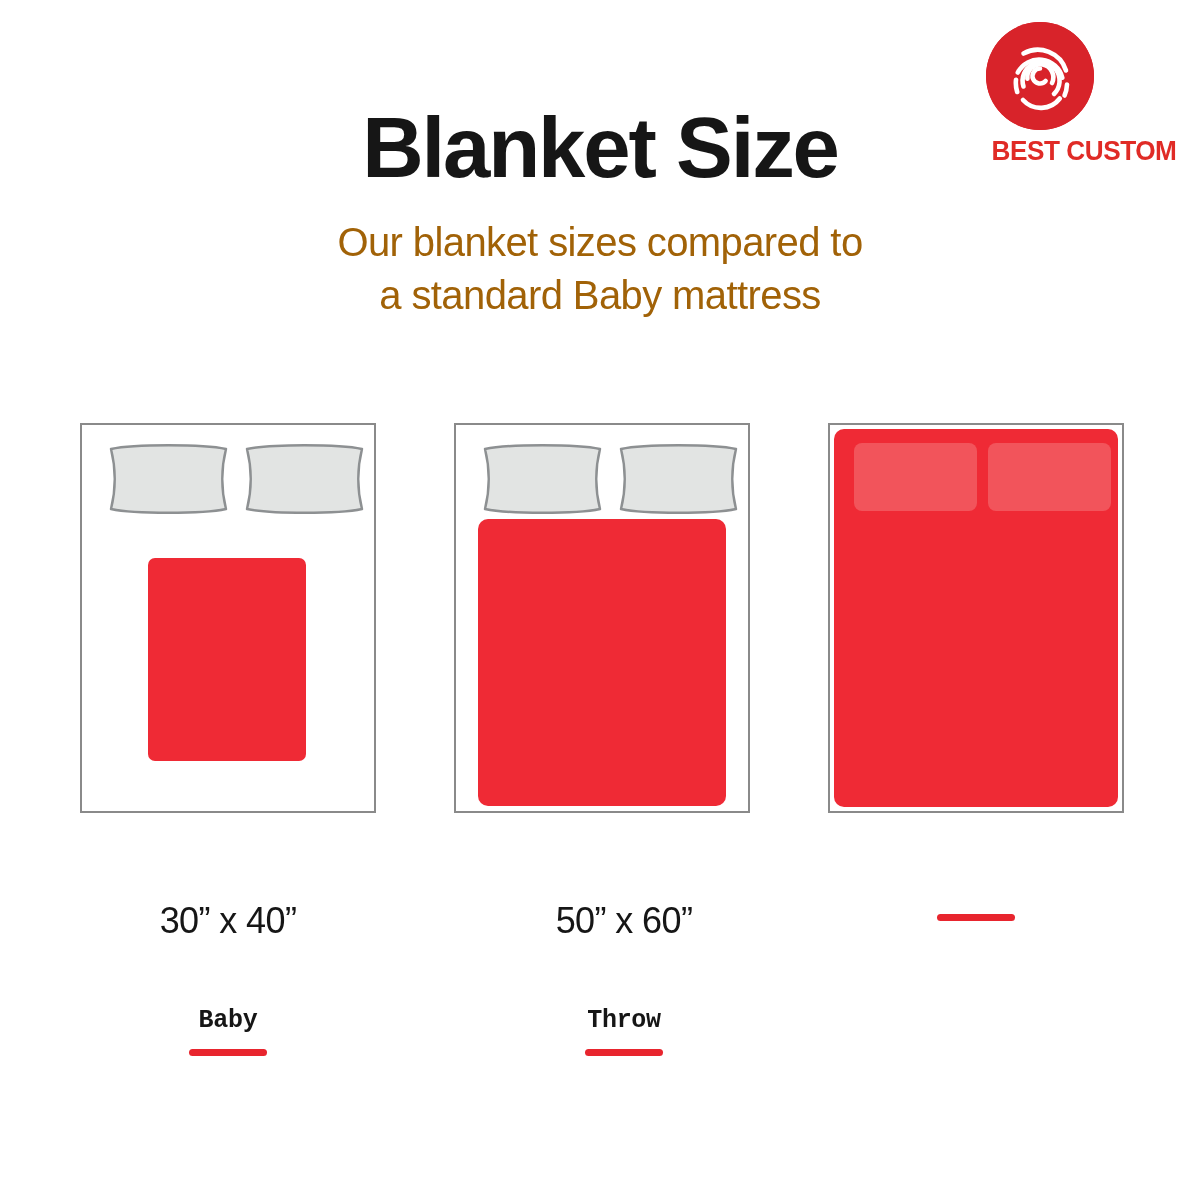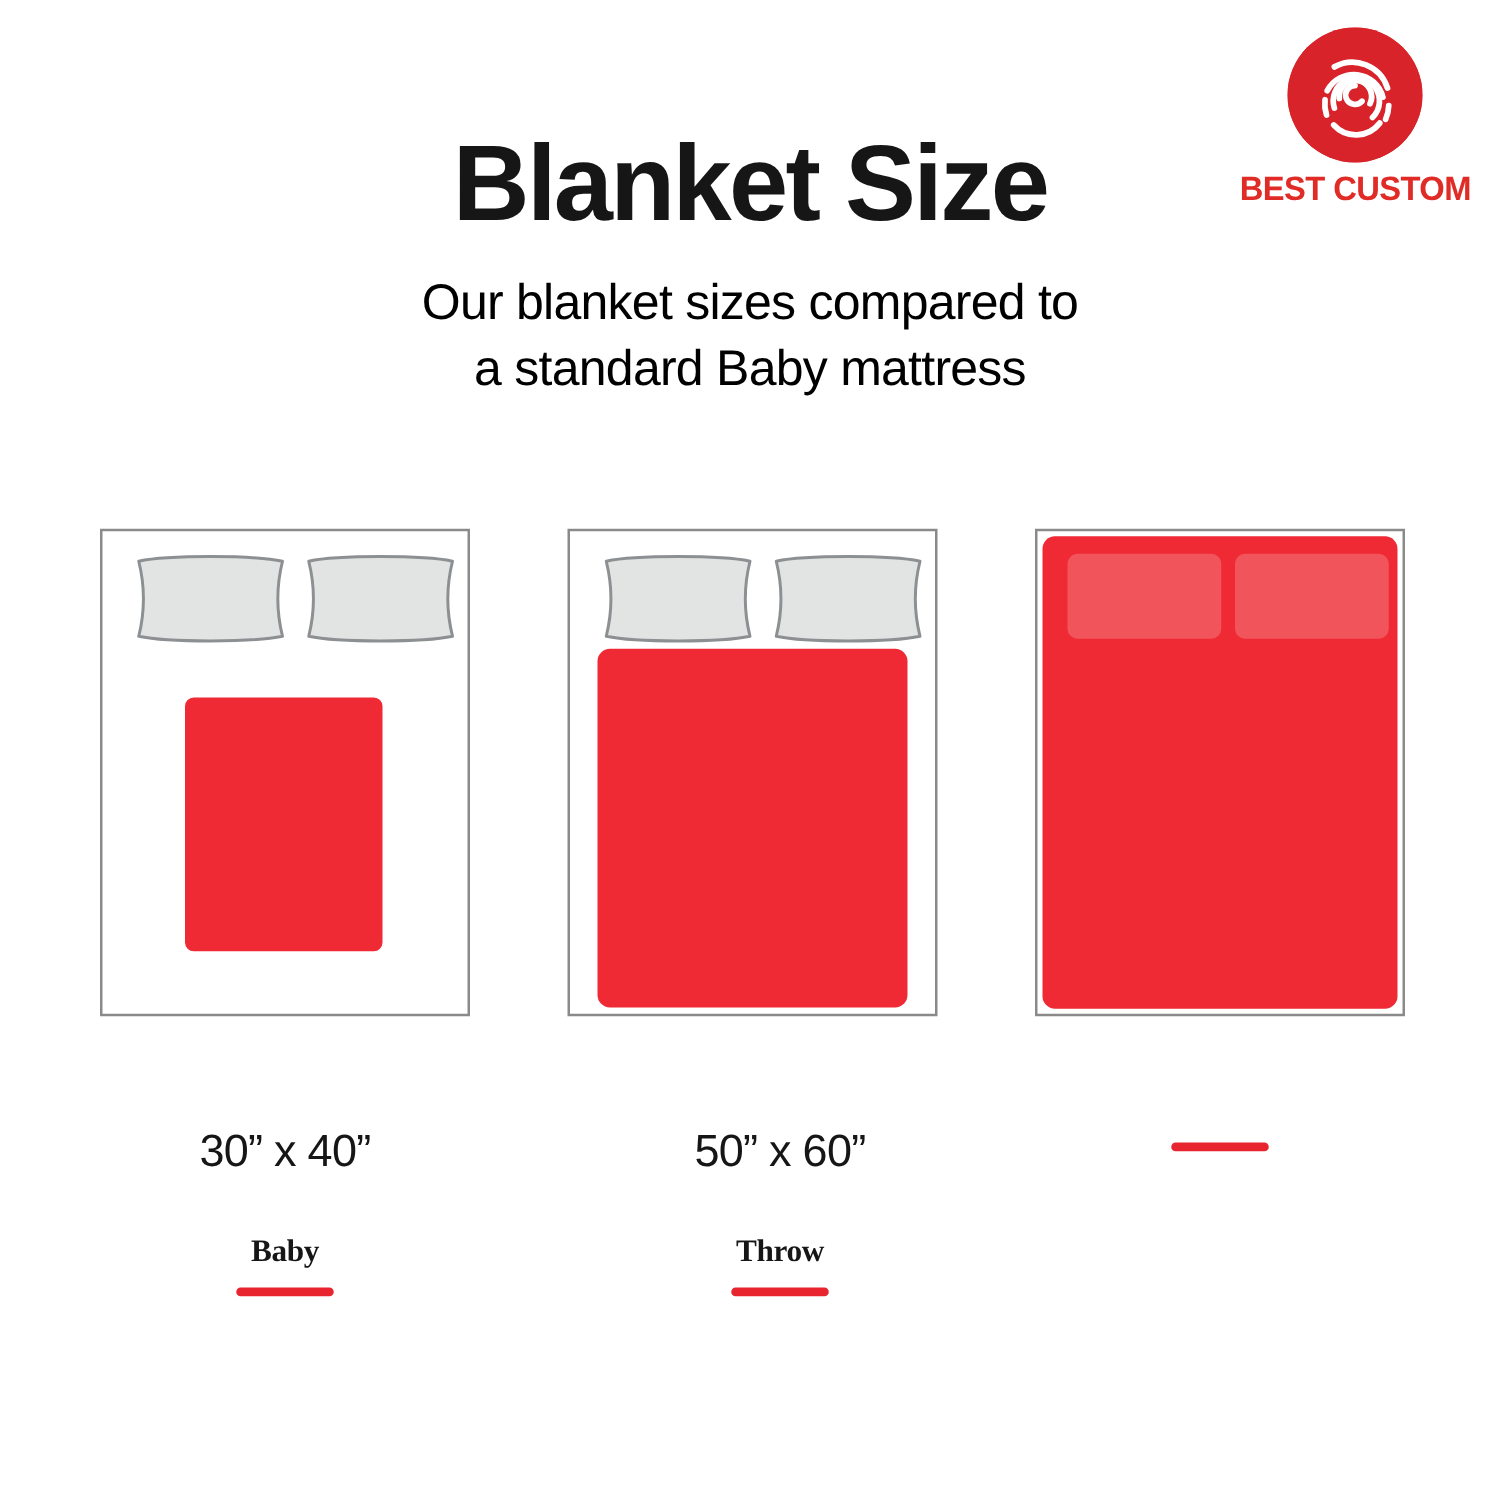--- a/index.html
+++ b/index.html
@@ -17,21 +17,20 @@
   }
 
   
   .logo {
     position: absolute;
     top: 22px;
     right: 18px;
     width: 196px;
     display: flex;
     flex-direction: column;
-    align-items: center;
   }
   .logo-mark {
     width: 108px;
     height: 108px;
     border-radius: 50%;
     background: #D8232A;
     display: block;
   }
   .logo-wordmark {
     margin-top: 6px;
@@ -62,21 +61,21 @@
     letter-spacing: -2.2px;
     margin: 0;
     transform: scaleX(0.99);
   }
   .subtitle {
     margin: 26px auto 0 auto;
     font-family: "Liberation Sans", sans-serif;
     font-weight: 400;
     font-size: 40px;
     line-height: 1.32;
-    color: #000000;
+    color: #a16207;
     letter-spacing: -0.6px;
     max-width: 760px;
   }
   .subtitle span { display: block; }
 
   
   .beds {
     position: absolute;
     top: 423px;
     left: 0;
@@ -161,22 +160,22 @@
 
   .dimensions {
     font-family: "Liberation Sans", sans-serif;
     font-weight: normal;
     font-size: 36px;
     color: #161616;
     letter-spacing: -0.6px;
     white-space: nowrap;
   }
   .size-name {
-    margin-top: 46px;
-    font-family: Liberation Serif, serif;
+    margin-top: 64px;
+    font-family: Liberation Mono, monospace;
     font-weight: bold;
     font-size: 25px;
     color: #161616;
     letter-spacing: -0.3px;
   }
   .underline-bar {
     margin: 14px auto 0 auto;
     width: 78px;
     height: 7px;
     background: #E8252E;

